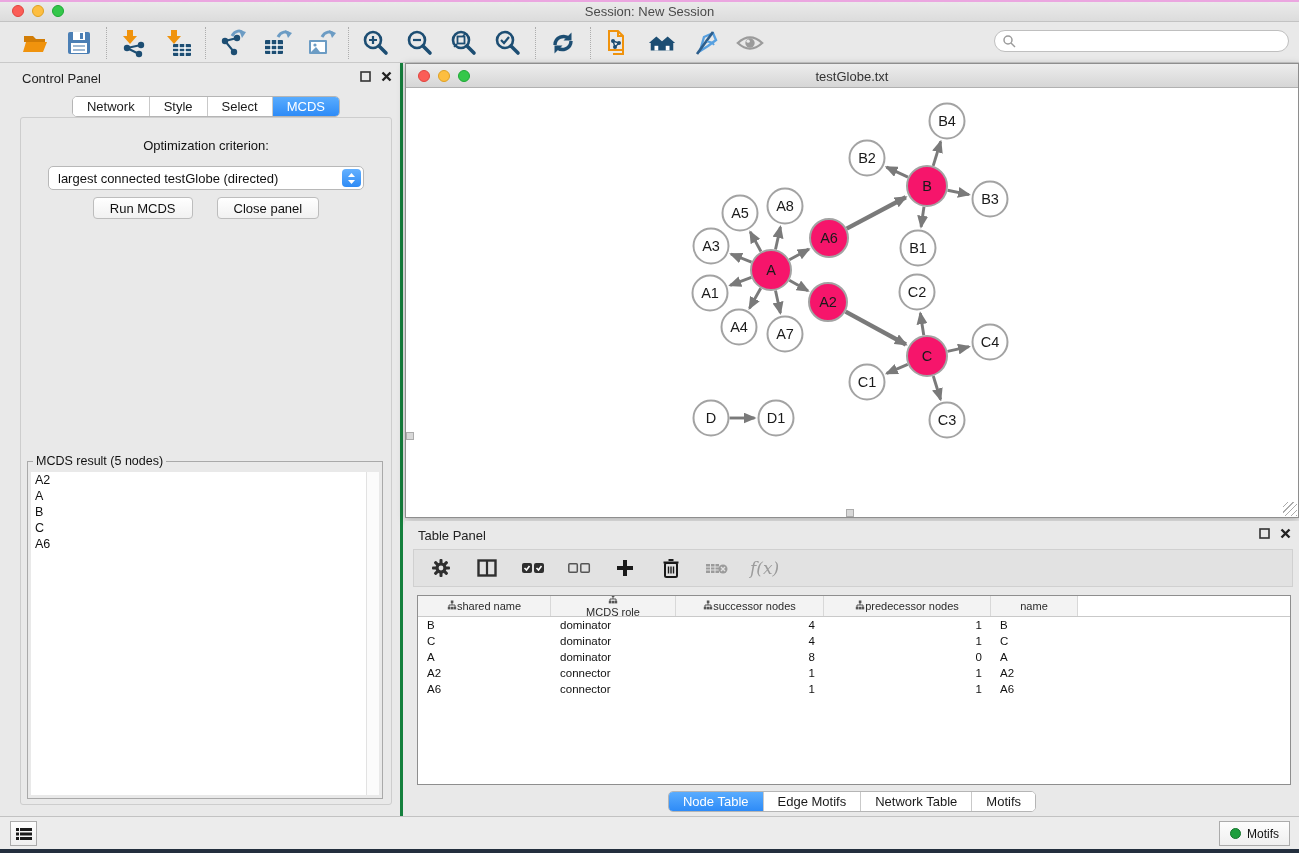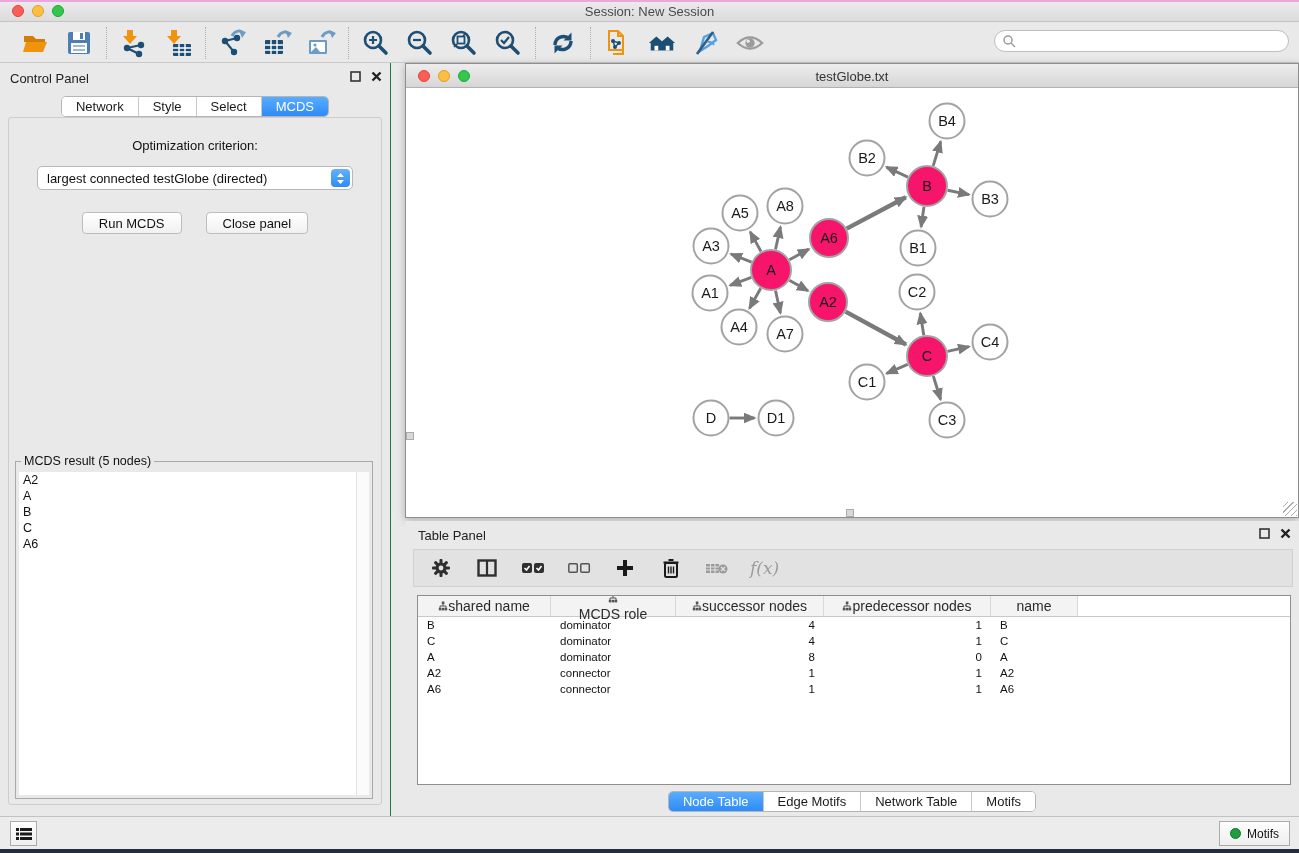--- a/index.html
+++ b/index.html
@@ -22,39 +22,39 @@
   .toolbar { position:absolute; left:0; top:23px; width:1299px; height:40px;
     background:#E9E9E9; border-bottom:1px solid #C9C9C9; display:flex; align-items:center; padding-left:8px; }
   .tb-group { display:flex; align-items:center; gap:14px; padding:0 12px; }
   .tb-sep { width:1px; height:32px; border-left:1px dotted #ADADAD; }
   .tb-btn { width:30px; height:30px; display:flex; align-items:center; justify-content:center; cursor:pointer; }
   .search-wrap { position:absolute; right:10px; top:7px; }
   .search-box { width:295px; height:22px; background:#FFF; border:1px solid #BFBFBF;
     border-radius:11px; display:flex; align-items:center; padding-left:7px; }
 
   
-  .control-panel { position:absolute; left:0; top:63px; width:391px; height:753px;
-    background:#E9E9E9; border-right:1px solid #15803d; }
+  .control-panel { position:absolute; left:12px; top:63px; width:391px; height:753px;
+    background:#E9E9E9; border-right:3px solid #15803d; }
   .cp-header { position:relative; height:28px; }
   .cp-title { position:absolute; left:10px; top:8px; font-size:13px; color:#222; }
   .panel-icons { position:absolute; right:8px; top:8px; display:flex; gap:10px; align-items:center; }
   .cp-tabs { position:absolute; left:0; right:0; top:33px; display:flex; justify-content:center; }
   .seg-group { display:flex; border:1px solid #B5B5B5; border-radius:5px; overflow:hidden; background:#FFF; height:21px; }
   .seg { padding:2px 14px; font-size:13px; color:#1A1A1A; background:#FFF; border-right:1px solid #C9C9C9; cursor:pointer; line-height:16px; }
   .seg:last-child { border-right:none; }
   .seg.active { background:linear-gradient(#59ACFE,#2E8BF7); color:#FFF; }
   .cp-content { position:absolute; left:8px; right:8px; top:54px; bottom:11px;
     border:1px solid #CDCDCD; border-radius:3px; }
   .opt-label { margin-top:20px; text-align:center; font-size:13px; color:#111; }
   .combo-row { display:flex; justify-content:center; margin-top:13px; }
   .combo { width:316px; height:24px; background:#FFF; border:1px solid #B8B8B8; border-radius:5px;
     position:relative; display:flex; align-items:center; padding-left:9px; font-size:13px; color:#111; cursor:pointer; }
   .combo-step { position:absolute; right:2px; top:2px; width:19px; height:18px; border-radius:4px;
     background:linear-gradient(#64B1FF,#2F8BF5); display:flex; flex-direction:column; align-items:center; justify-content:center; gap:1px; }
-  .btn-row { display:flex; justify-content:center; gap:24px; margin-top:22px; }
+  .btn-row { display:flex; justify-content:center; gap:24px; margin-top:7px; }
   .aqua-btn { height:22px; padding:0 16px; font-size:13px; color:#111; background:linear-gradient(#FFFFFF,#F1F1F1);
     border:1px solid #BDBDBD; border-radius:4px; cursor:pointer; font-family:"Liberation Sans",sans-serif; }
   .result-group { position:absolute; left:6px; right:8px; top:343px; bottom:5px; border:1px solid #A9A9A9; }
   .result-legend { position:absolute; top:-8px; left:5px; background:#E9E9E9; padding:0 3px; font-size:12.5px; color:#111; }
   .result-list { position:absolute; left:3px; top:10px; bottom:3px; right:16px; background:#FFF; overflow:hidden; }
   .result-scroll { position:absolute; right:3px; top:10px; bottom:3px; width:13px; background:#FBFBFB; border-left:1px solid #E2E2E2; }
   .result-item { font-size:12.5px; color:#111; line-height:16px; padding-left:4px; }
 
   
   .net-window { position:absolute; left:405px; top:63px; width:894px; height:455px;
@@ -74,21 +74,21 @@
   .tp-header { position:relative; height:26px; }
   .tp-title { position:absolute; left:13px; top:7px; font-size:13px; color:#222; }
   .tp-toolbar { position:absolute; left:8px; right:6px; top:28px; height:38px; background:#E2E2E2;
     border:1px solid #D0D0D0; display:flex; align-items:center; gap:20px; padding-left:14px; }
   .tp-tool { width:26px; height:26px; display:flex; align-items:center; justify-content:center; cursor:pointer; }
   .fx-label { font-family:"DejaVu Serif", serif; font-style:italic; font-size:17px; color:#9B9B9B; }
   .tp-table { position:absolute; left:12px; right:8px; top:74px; height:190px; background:#FFF;
     border:1px solid #8E8E8E; overflow:hidden; }
   .tbl-header { display:flex; height:21px; border-bottom:1px solid #C9C9C9; }
   .th-cell { background:#F3F3F3; border-right:1px solid #D8D8D8; display:flex; align-items:center;
-    justify-content:center; gap:0; font-size:14px; color:#2A2A2A; }
+    justify-content:center; gap:0; font-size:11px; color:#2A2A2A; }
   .tbl-row { display:flex; height:16px; align-items:center; }
   .td { font-size:11.5px; color:#111; overflow:hidden; white-space:nowrap; }
   .td.l { text-align:left; padding-left:9px; }
   .td.r { text-align:right; padding-right:9px; }
   .tp-tabs { position:absolute; left:0; right:0; bottom:4px; display:flex; justify-content:center; }
 
   
   .status-bar { position:absolute; left:0; top:816px; width:1299px; height:33px;
     background:#ECECEC; border-top:1px solid #C2C2C2; }
   .status-left-btn { position:absolute; left:10px; top:4px; width:27px; height:25px;

